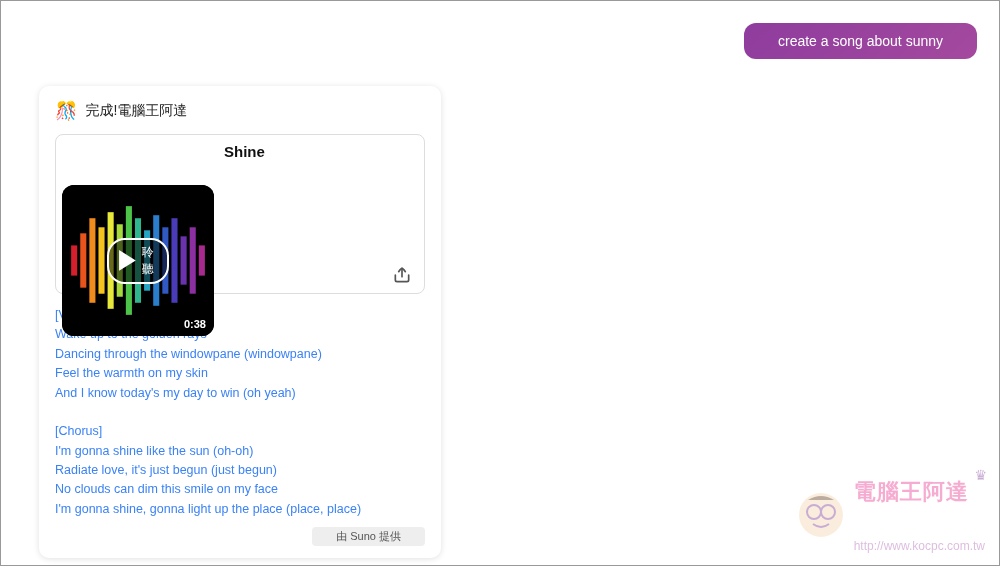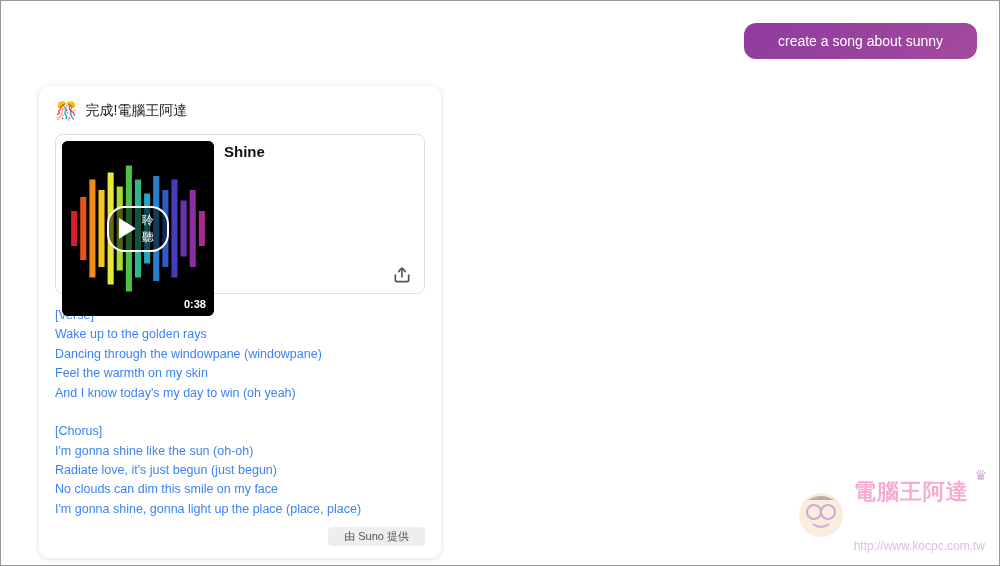--- a/index.html
+++ b/index.html
@@ -46,26 +46,27 @@
       padding: 6px;
       display: flex;
       align-items: flex-start;
       gap: 10px;
       margin-bottom: 12px;
       position: relative;
       height: 160px;
     }
     .art {
       width: 152px;
-      height: 175px;
-      border-radius: 6px;
+      height: 151px;
+      border-radius: 12px;
       background: #000;
       position: relative;
       overflow: hidden;
       flex-shrink: 0;
+      margin-top: 44px;
     }
     .art svg { width: 100%; height: 100%; display: block; }
     .play-pill {
       position: absolute;
       top: 50%; left: 50%;
       transform: translate(-50%,-50%);
       background: rgba(0,0,0,.55);
       border: 2px solid #fff;
       color: #fff;
       padding: 4px 12px 4px 8px;
@@ -108,21 +109,21 @@
     }
     .provider {
       display: flex;
       justify-content: flex-end;
     }
     .provider span {
       font-size: 11px;
       color: #555;
       background: #eee;
       border-radius: 4px;
-      padding: 2px 16px;
+      padding: 2px 24px;
     }
     .watermark {
       position: absolute;
       right: 14px;
       bottom: 12px;
       display: flex;
       align-items: center;
       gap: 8px;
       opacity: .45;
       pointer-events: none;

